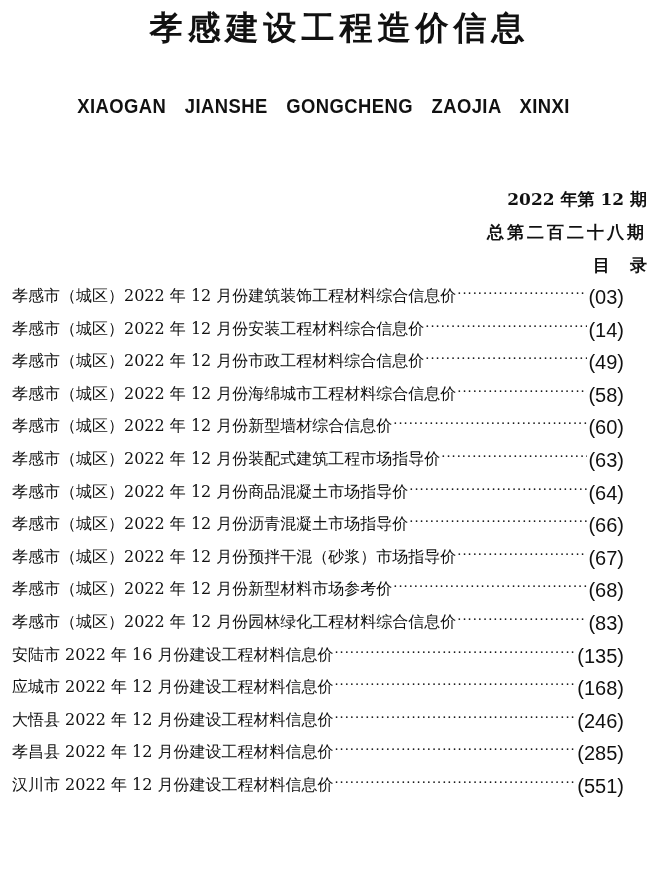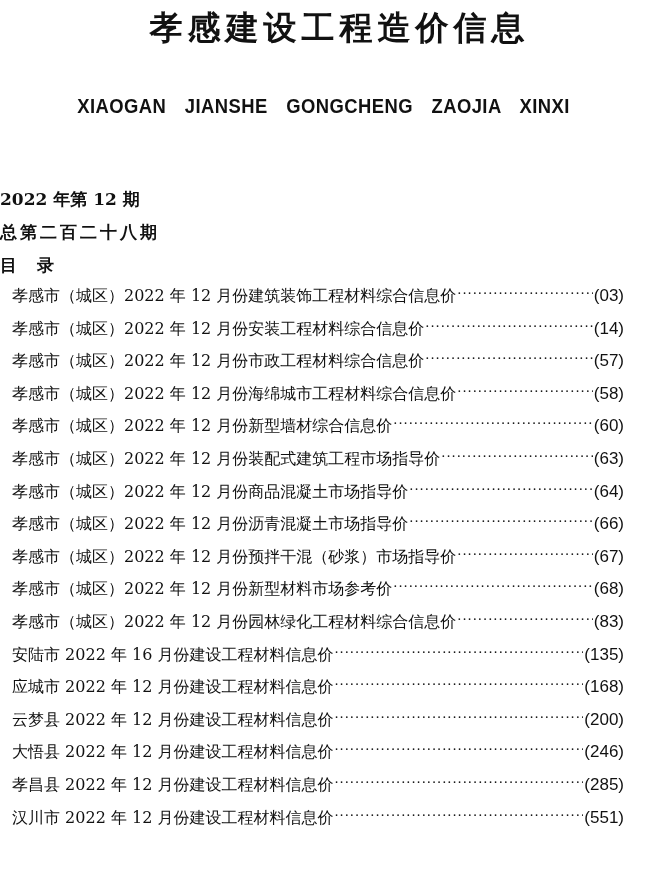--- a/index.html
+++ b/index.html
@@ -3,30 +3,30 @@
 <meta charset="utf-8">
 <style>
   html, body { margin: 0; padding: 0; background: #ffffff; }
   body { width: 647px; height: 880px; position: relative; overflow: hidden;
          font-family: "DejaVu Serif", "Liberation Serif", serif; color: #111; }
   .title { position: absolute; left: 0; right: 0; top: 6px; text-align: center;
            font-size: 33px; font-weight: bold; letter-spacing: 5px; padding-left: 32px; }
   .subtitle { position: absolute; left: 0; right: 0; top: 95px; text-align: center;
               font-family: "Liberation Sans Narrow", "Liberation Sans", sans-serif;
               font-size: 20px; font-weight: bold; word-spacing: 14px; letter-spacing: 0.5px; transform: scaleX(0.92); }
-  .issue { position: absolute; left: 0; right: 0; text-align: left; font-size: 17px; font-weight: bold; }
+  .issue { position: absolute; left: 0; right: 0; text-align: right; font-size: 17px; font-weight: bold; padding-left: 44px; }
   .issue1 { top: 188px; }
   .issue2 { top: 221px; letter-spacing: 3px; }
-  .toc-head { position: absolute; left: 0; right: 0; top: 254px; text-align: left; font-size: 17px; font-weight: bold; word-spacing: 14px; }
+  .toc-head { position: absolute; left: 0; right: 0; top: 254px; text-align: right; font-size: 17px; font-weight: bold; word-spacing: 14px; }
   .toc { position: absolute; left: 12px; top: 286px; width: 612px; }
   .row { display: flex; align-items: flex-start; height: 32.6px; font-size: 16px; }
   .row .t { white-space: nowrap; transform-origin: left; }
   .row .dots { flex: 1; overflow: hidden; white-space: nowrap; margin: 0 1px; letter-spacing: 1px; font-size: 13px; }
   .row .dots::before { content: "······························································································································"; }
-  .row .p { white-space: nowrap; font-family: "Liberation Sans", sans-serif; font-size: 17px; }
+  .row .p { white-space: nowrap; font-family: "Liberation Sans", sans-serif; font-size: 20px; }
 </style>
 </head>
 <body>
 
 <div class="title">孝感建设工程造价信息</div>
 <div class="subtitle">XIAOGAN JIANSHE GONGCHENG ZAOJIA XINXI</div>
 <div class="issue issue1">2022 年第 12 期</div>
 <div class="issue issue2">总第二百二十八期</div>
 <div class="toc-head">目 录</div>
 
@@ -37,21 +37,21 @@
       <span class="p">(03)</span>
     </div>
   <div class="row">
       <span class="t">孝感市（城区）2022 年 12 月份安装工程材料综合信息价</span>
       <span class="dots"></span>
       <span class="p">(14)</span>
     </div>
   <div class="row">
       <span class="t">孝感市（城区）2022 年 12 月份市政工程材料综合信息价</span>
       <span class="dots"></span>
-      <span class="p">(57)</span>
+      <span class="p">(49)</span>
     </div>
   <div class="row">
       <span class="t">孝感市（城区）2022 年 12 月份海绵城市工程材料综合信息价</span>
       <span class="dots"></span>
       <span class="p">(58)</span>
     </div>
   <div class="row">
       <span class="t">孝感市（城区）2022 年 12 月份新型墙材综合信息价</span>
       <span class="dots"></span>
       <span class="p">(60)</span>
@@ -90,25 +90,20 @@
       <span class="t">安陆市 2022 年 16 月份建设工程材料信息价</span>
       <span class="dots"></span>
       <span class="p">(135)</span>
     </div>
   <div class="row">
       <span class="t">应城市 2022 年 12 月份建设工程材料信息价</span>
       <span class="dots"></span>
       <span class="p">(168)</span>
     </div>
   <div class="row">
-      <span class="t">云梦县 2022 年 12 月份建设工程材料信息价</span>
-      <span class="dots"></span>
-      <span class="p">(200)</span>
-    </div>
-  <div class="row">
       <span class="t">大悟县 2022 年 12 月份建设工程材料信息价</span>
       <span class="dots"></span>
       <span class="p">(246)</span>
     </div>
   <div class="row">
       <span class="t">孝昌县 2022 年 12 月份建设工程材料信息价</span>
       <span class="dots"></span>
       <span class="p">(285)</span>
     </div>
   <div class="row">

